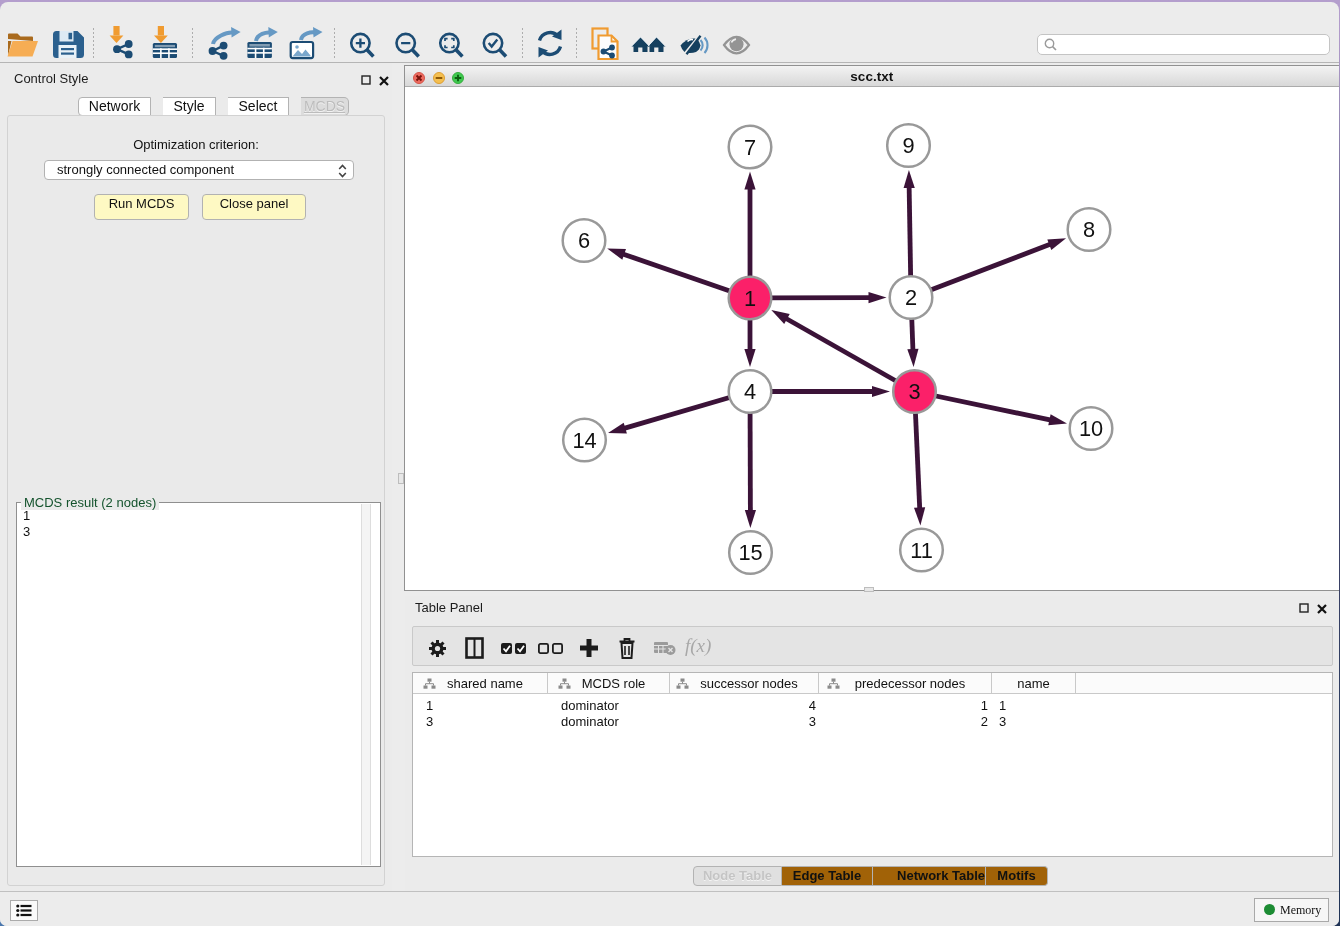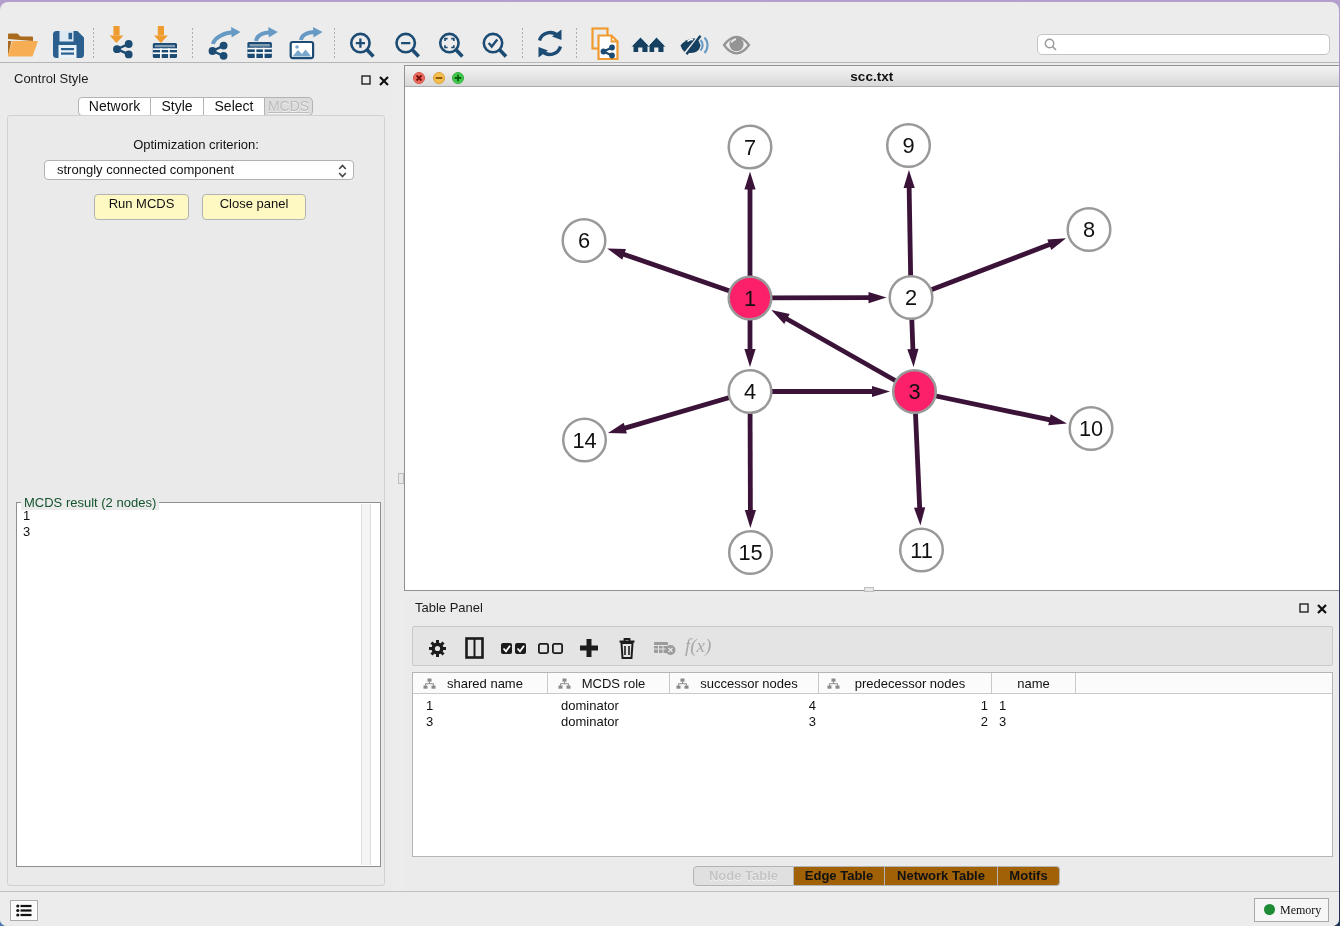--- a/index.html
+++ b/index.html
@@ -30,21 +30,21 @@
 #statusbar .btn1 { position:absolute; left:10px; top:8px; width:28px; height:21px;
   background:#fafafa; border:1px solid #ababab; }
 #membtn { position:absolute; left:1254px; top:6px; width:75px; height:24px;
   background:#f6f6f6; border:1px solid #a9a9a9; font-size:12px; color:#111;
   text-align:left; line-height:22px; }
 #membtn .dot { display:inline-block; width:11px; height:11px; border-radius:50%;
   background:#1d8c34; margin:0 5px 0 9px; vertical-align:-1px; }
 
 #cpanel { position:absolute; left:0; top:61px; width:392px; height:828px; background:#ebebeb; }
 #cpanel .hdr { position:absolute; left:14px; top:8px; font-size:13px; color:#1c1c1c; }
-.tabs { position:absolute; top:34px; left:78px; height:19px; display:flex; font-size:14px; }
+.tabs { position:absolute; top:34px; left:78px; height:19px; display:flex; font-size:14px;gap:12px; }
 .tab { border:1px solid #b3b3b3; border-left:none; background:#fff; color:#111;
   line-height:17px; text-align:center; }
 .tab.first { border-left:1px solid #b3b3b3; border-radius:4px 0 0 4px; }
 .tab.sel { background:#dcdcdc; color:#bcbcbc; border-radius:0 5px 5px 0;
   text-shadow:0 1px 0 #f2f2f2; }
 #cpcontent { position:absolute; left:7px; top:52px; width:378px; height:771px;
   background:#eaeaea; border:1px solid #d2d2d2; border-radius:3px; }
 #optlabel { position:absolute; top:74px; width:100%; text-align:center; font-size:13px; color:#111; }
 #dropdown { position:absolute; left:44px; top:97px; width:310px; height:20px;
   background:#fff; border:1px solid #b2b2b2; border-radius:4px;
@@ -442,23 +442,23 @@
 <div class="trow" style="top:41px;">
           <span style="left:13px;">3</span>
           <span style="left:148px;">dominator</span>
           <span style="left:257px;width:146px;text-align:right;">3</span>
           <span style="left:406px;width:169px;text-align:right;">2</span>
           <span style="left:586px;">3</span>
         </div>
 
     </div>
     <div class="btabs">
-      <div class="btab sel" style="width:101px;">Node Table</div>
+      <div class="btab sel" style="width:89px;">Node Table</div>
         <div class="btab" style="width:91px;">Edge Table</div>
-        <div class="btab" style="width:113px;">Network Table</div>
+        <div class="btab" style="width:113px;text-align:right;">Network Table</div>
         <div class="btab last" style="width:62px;">Motifs</div>
     </div>
   </div>
 
   <div id="statusbar">
     <div class="btn1">
         <svg width="16" height="13" viewBox="0 0 16 13" style="position:absolute;left:5px;top:3px;">
 <g fill="#111">
             <circle cx="1.8" cy="2" r="1.6"></circle>
             <circle cx="1.8" cy="6.5" r="1.6"></circle>

